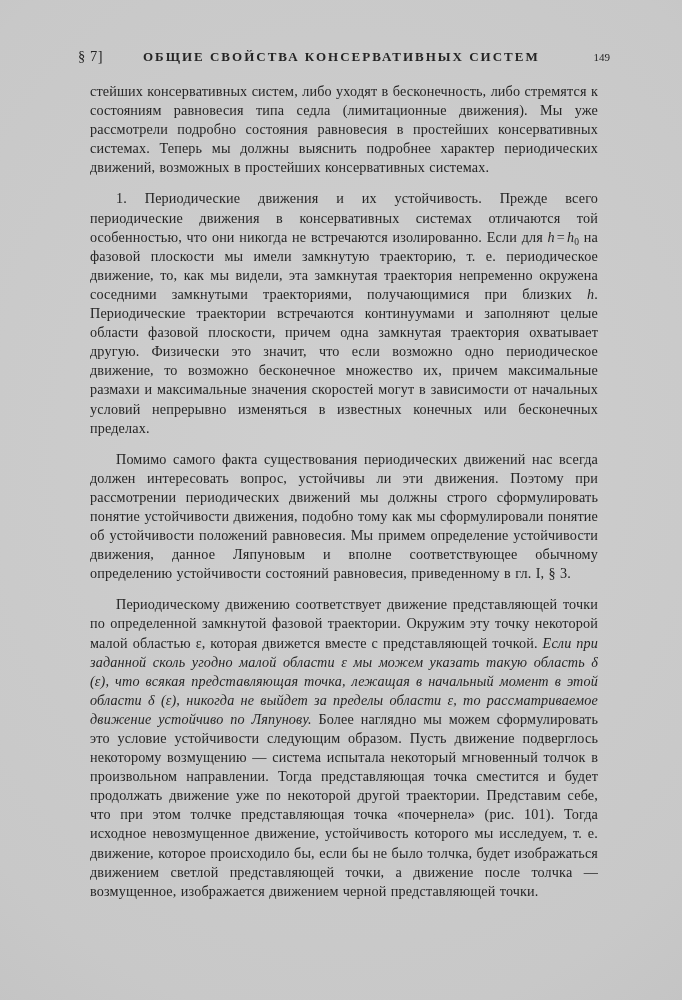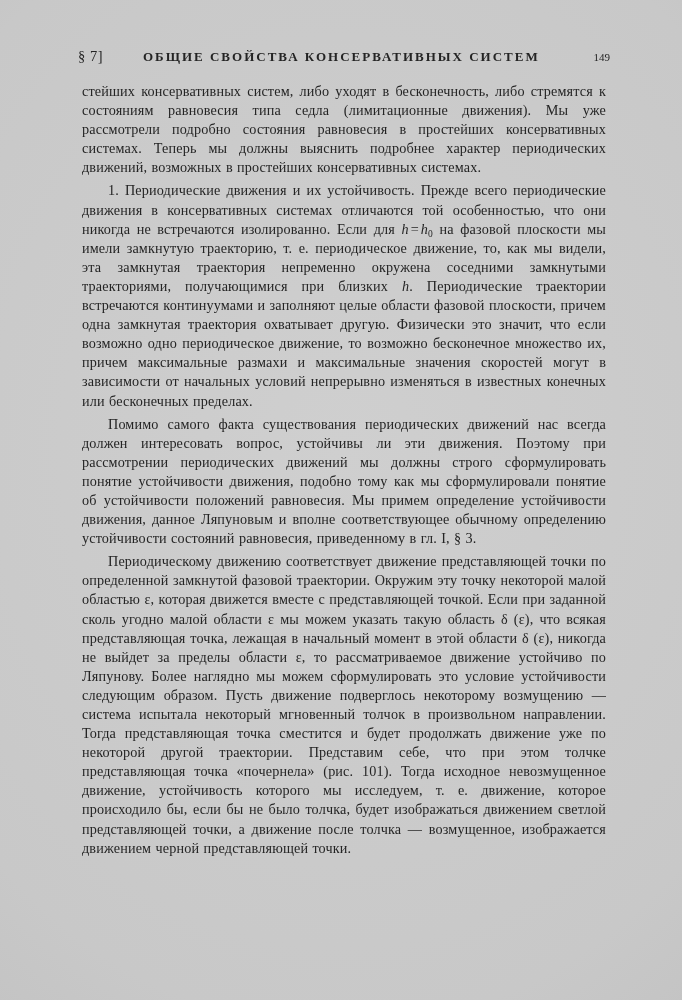--- a/index.html
+++ b/index.html
@@ -36,36 +36,37 @@
     font-size: 13px;
     letter-spacing: 2px;
     font-weight: bold;
     flex: 1;
     padding: 0 10px 0 40px;
   }
   .page-number {
     font-size: 11px;
   }
   .text p {
-    margin: 4px;
+    margin: 12px;
     font-size: 14.2px;
     line-height: 19.1px;
     text-align: justify;
     text-indent: 26px;
     letter-spacing: 0.15px;
     word-spacing: 0.6px;
     hyphens: auto;
   }
   .text p.continuation {
     text-indent: 0;
   }
   b.run-in {
     font-weight: normal;
   }
   .it {
+    font-style: italic;
   }
   .formula {
     white-space: nowrap;
   }
   .formula .var, .var {
     font-style: italic;
   }
   .formula .eq {
     font-style: normal;
     padding: 0 2px;

